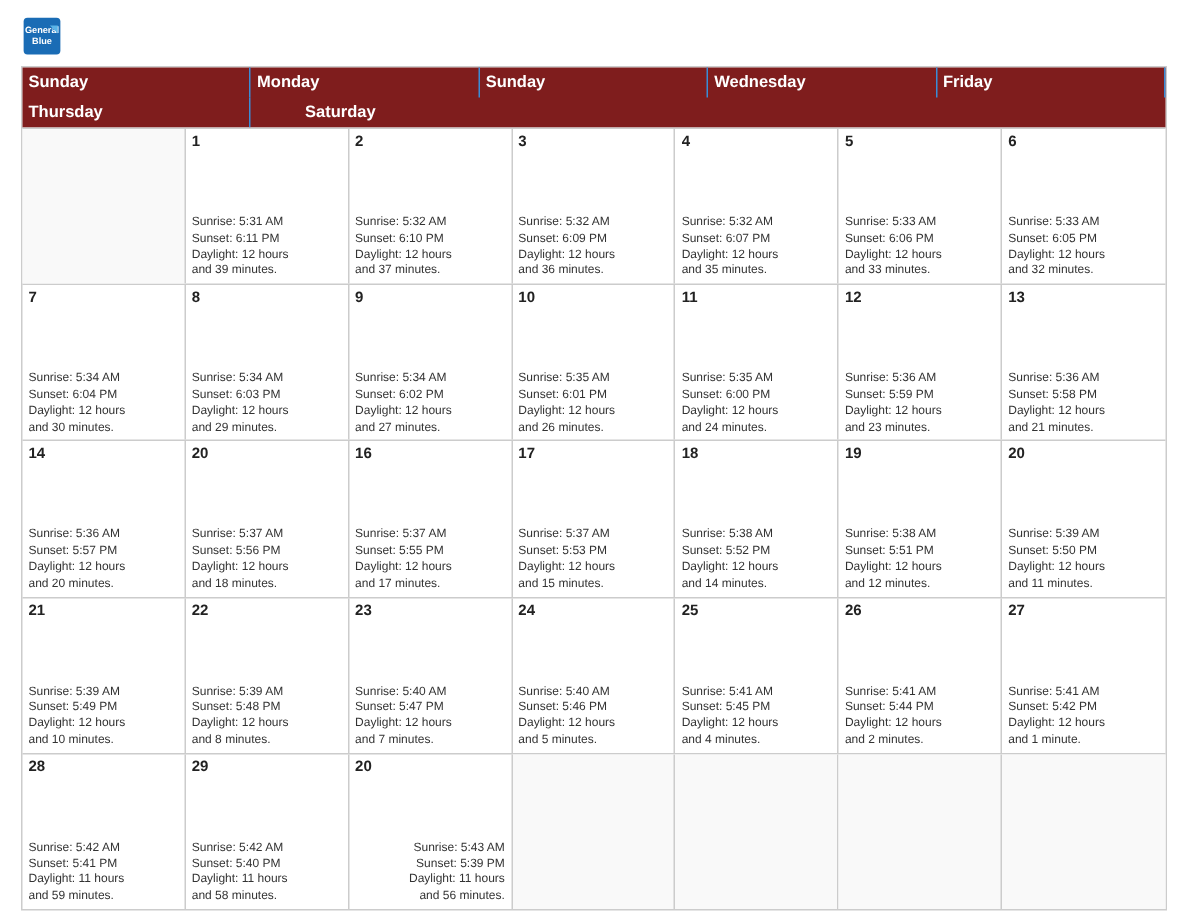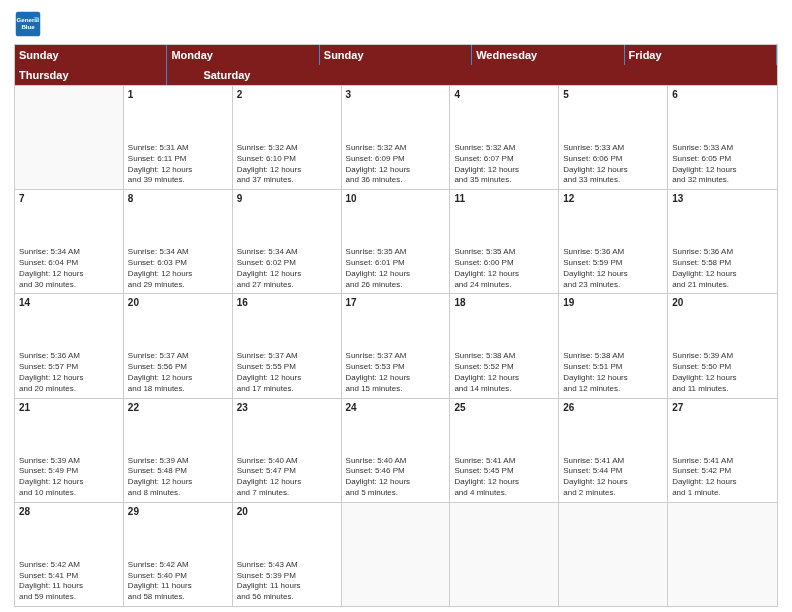--- a/index.html
+++ b/index.html
@@ -350,21 +350,21 @@
           </div>
           <div class="cal-cell">
             <span class="day-num">29</span>
             <div class="cell-text" style="white-space: pre-line;">Sunrise: 5:42 AM
 Sunset: 5:40 PM
 Daylight: 11 hours
 and 58 minutes.</div>
           </div>
           <div class="cal-cell">
             <span class="day-num">20</span>
-            <div class="cell-text" style="white-space: pre-line;">Sunrise: 5:43 AM
+            <div class="cell-text" style="white-space: pre-line; text-align: right;">Sunrise: 5:43 AM
 Sunset: 5:39 PM
 Daylight: 11 hours
 and 56 minutes.</div>
           </div>
           <div class="cal-cell empty"></div>
           <div class="cal-cell empty"></div>
           <div class="cal-cell empty"></div>
           <div class="cal-cell empty"></div>
         </div>
       </div>

